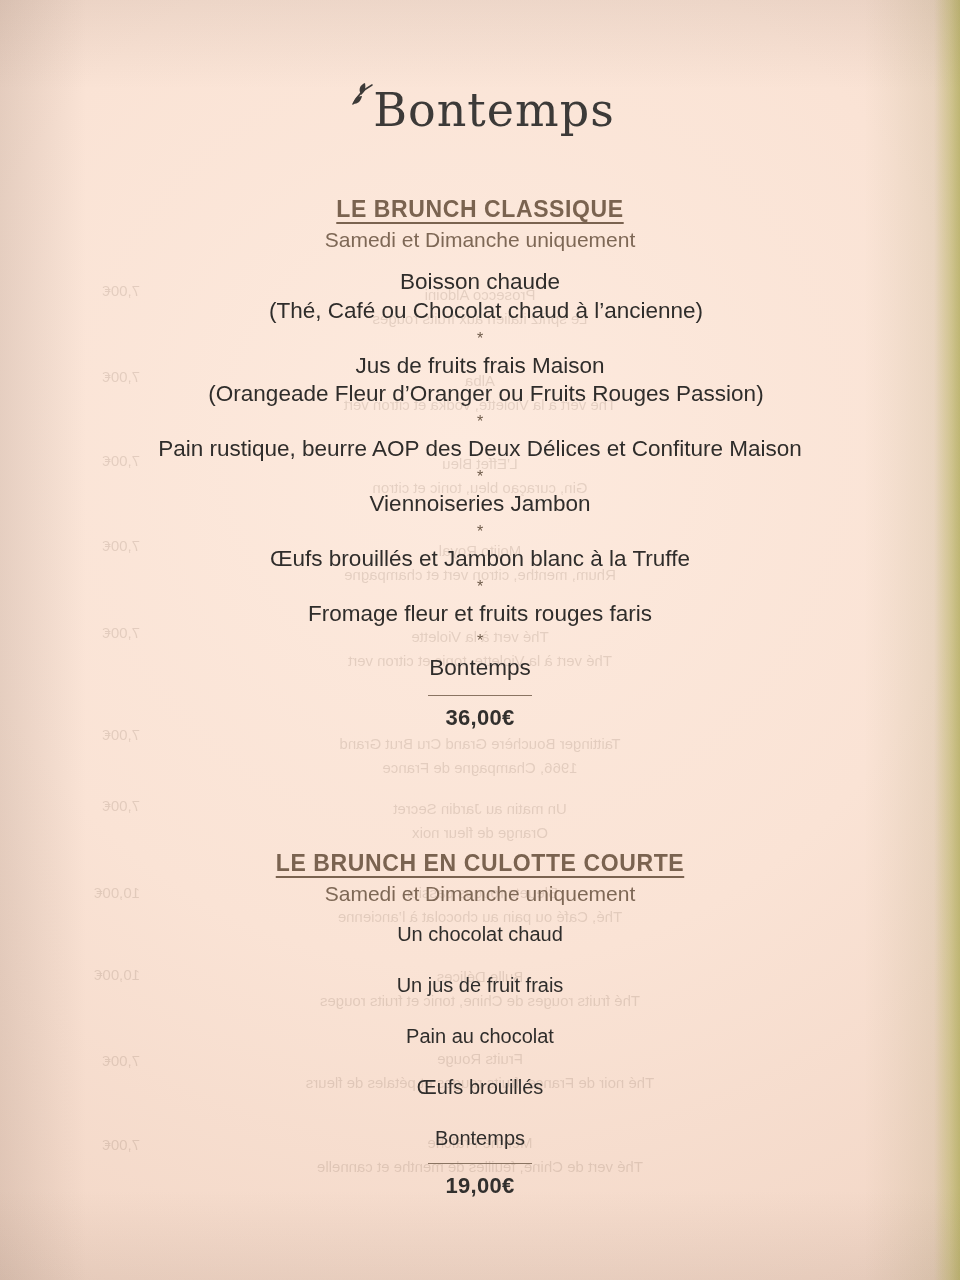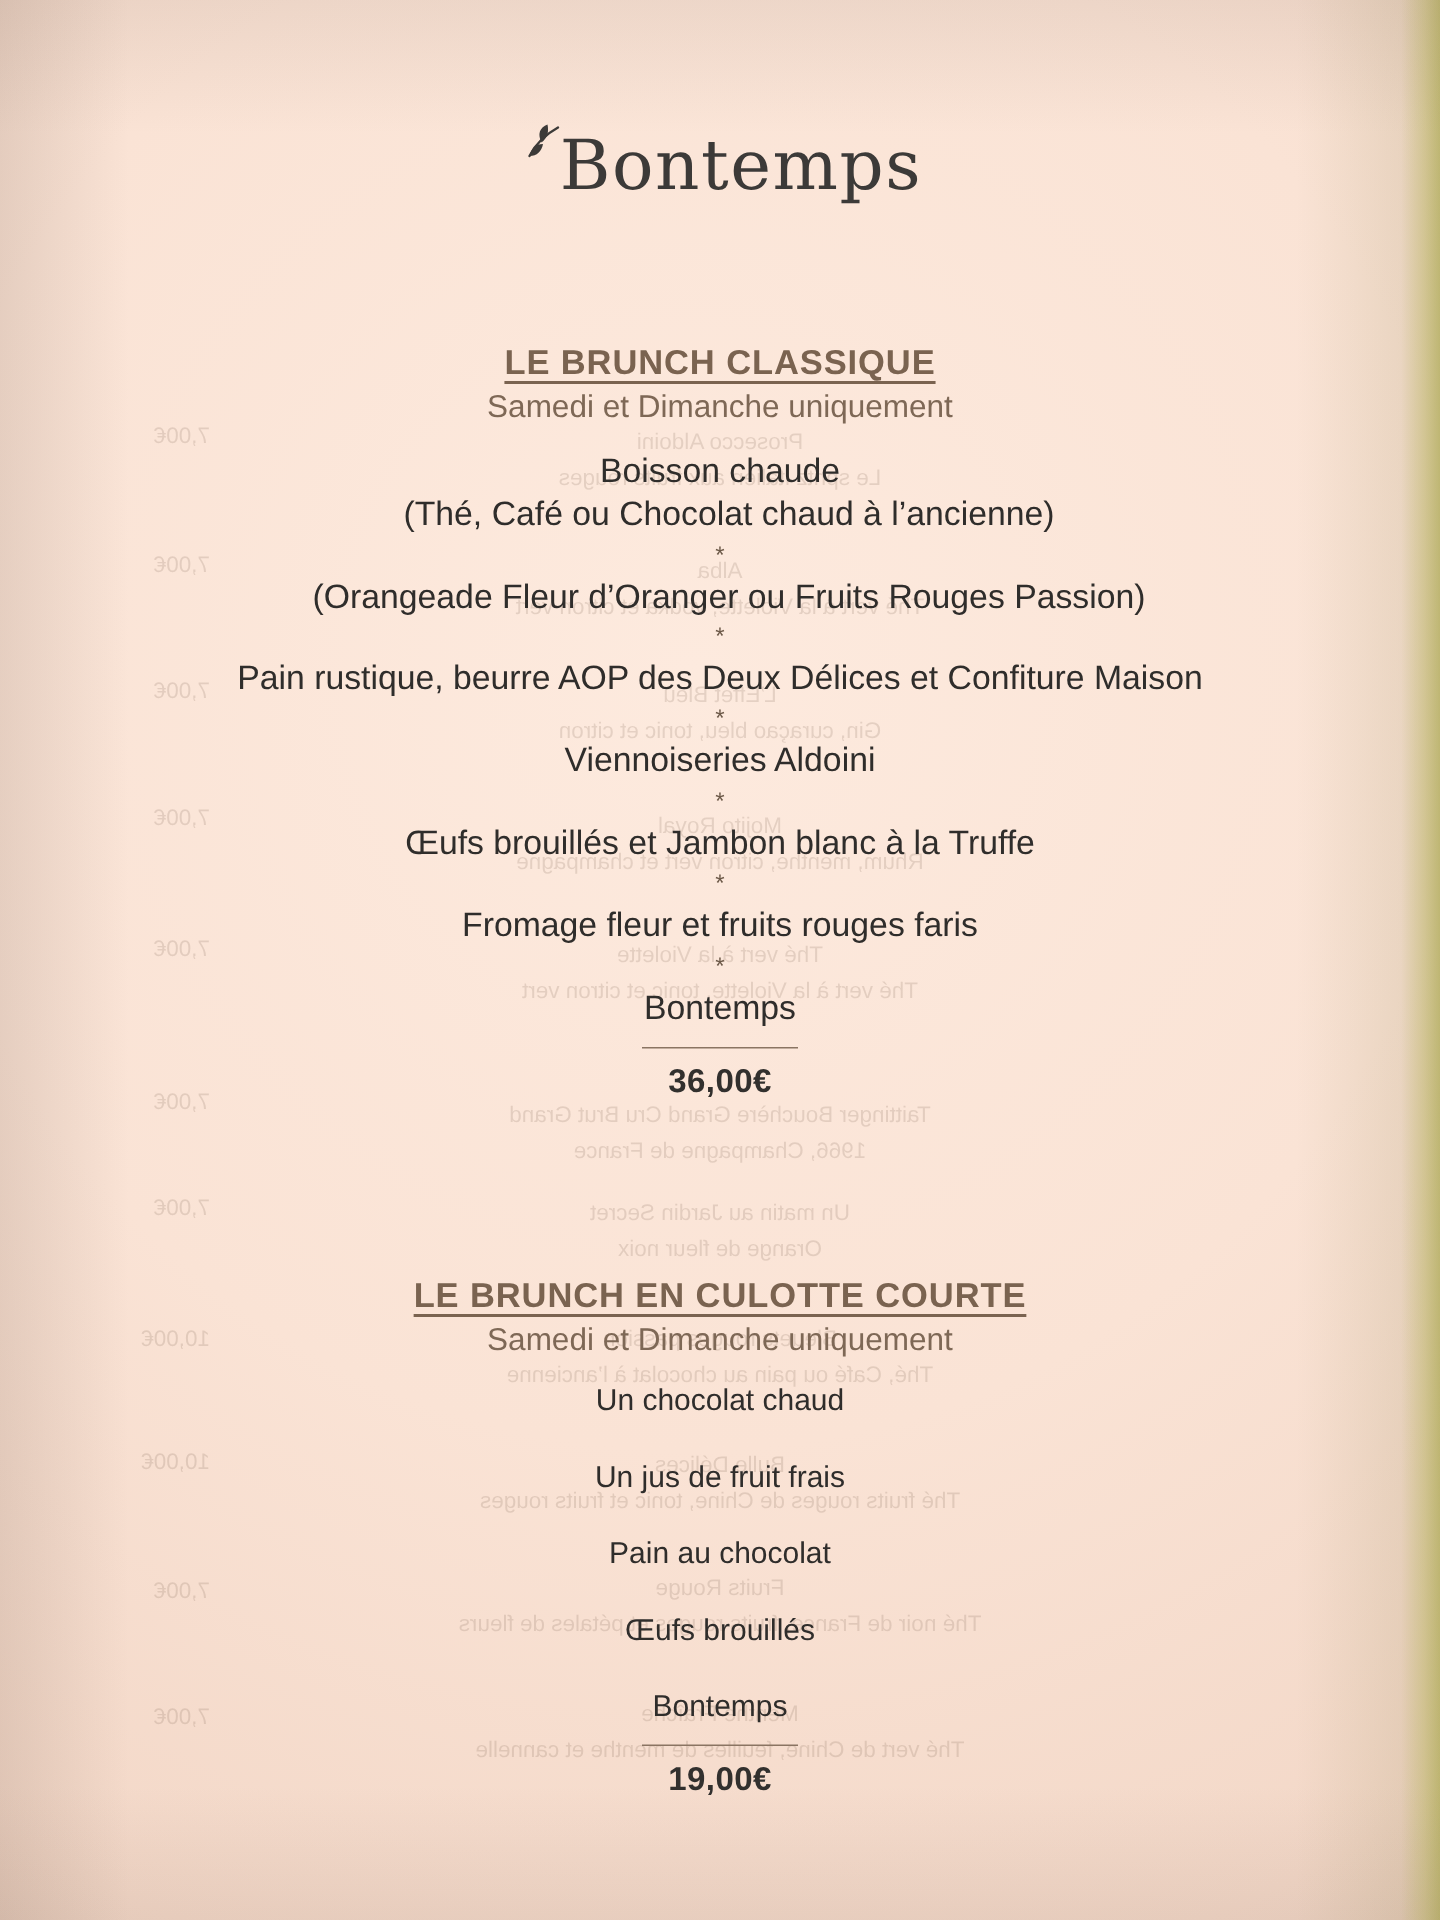--- a/index.html
+++ b/index.html
@@ -193,44 +193,45 @@
     <div class="logo">
       <span class="logo-mark">
         <svg width="34" height="34" viewBox="0 0 34 34" aria-hidden="true">
           <path d="M8 26 C 12 18, 18 12, 27 7" stroke="#3c3a38" stroke-width="1.6" fill="none" stroke-linecap="round"></path>
           <path d="M16 17 C 13 11, 15 7, 20 5 C 21 10, 20 14, 16 17 Z" fill="#3c3a38"></path>
           <path d="M17 18 C 12 18, 9 21, 8 26 C 13 26, 16 23, 17 18 Z" fill="#3c3a38"></path>
         </svg>
       </span><span class="logo-word">Bontemps</span>
     </div>
 
-    <div class="section" style="top:228px;">
+    <div class="section" style="top:196px;">
       <div class="section-title">LE BRUNCH CLASSIQUE</div>
       <div class="section-sub">Samedi et Dimanche uniquement</div>
 
       <div class="items">
 
         <div class="item">
           <span>Boisson chaude</span>
           <span class="line2">(Thé, Café ou Chocolat chaud à l’ancienne)</span>
         </div>
         <div class="sep">*</div>
 
         <div class="item">
+          <span>Jus de fruits frais Maison</span>
           <span class="line2">(Orangeade Fleur d’Oranger ou Fruits Rouges Passion)</span>
         </div>
         <div class="sep">*</div>
 
         <div class="item">
           <span>Pain rustique, beurre  AOP des Deux Délices et Confiture Maison</span>
         </div>
         <div class="sep">*</div>
 
         <div class="item">
-          <span>Viennoiseries Aldoini</span>
+          <span>Viennoiseries Jambon</span>
         </div>
         <div class="sep">*</div>
 
         <div class="item">
           <span>Œufs brouillés et Jambon blanc à la Truffe</span>
         </div>
         <div class="sep">*</div>
 
         <div class="item">
           <span>Fromage fleur et fruits rouges faris</span>

